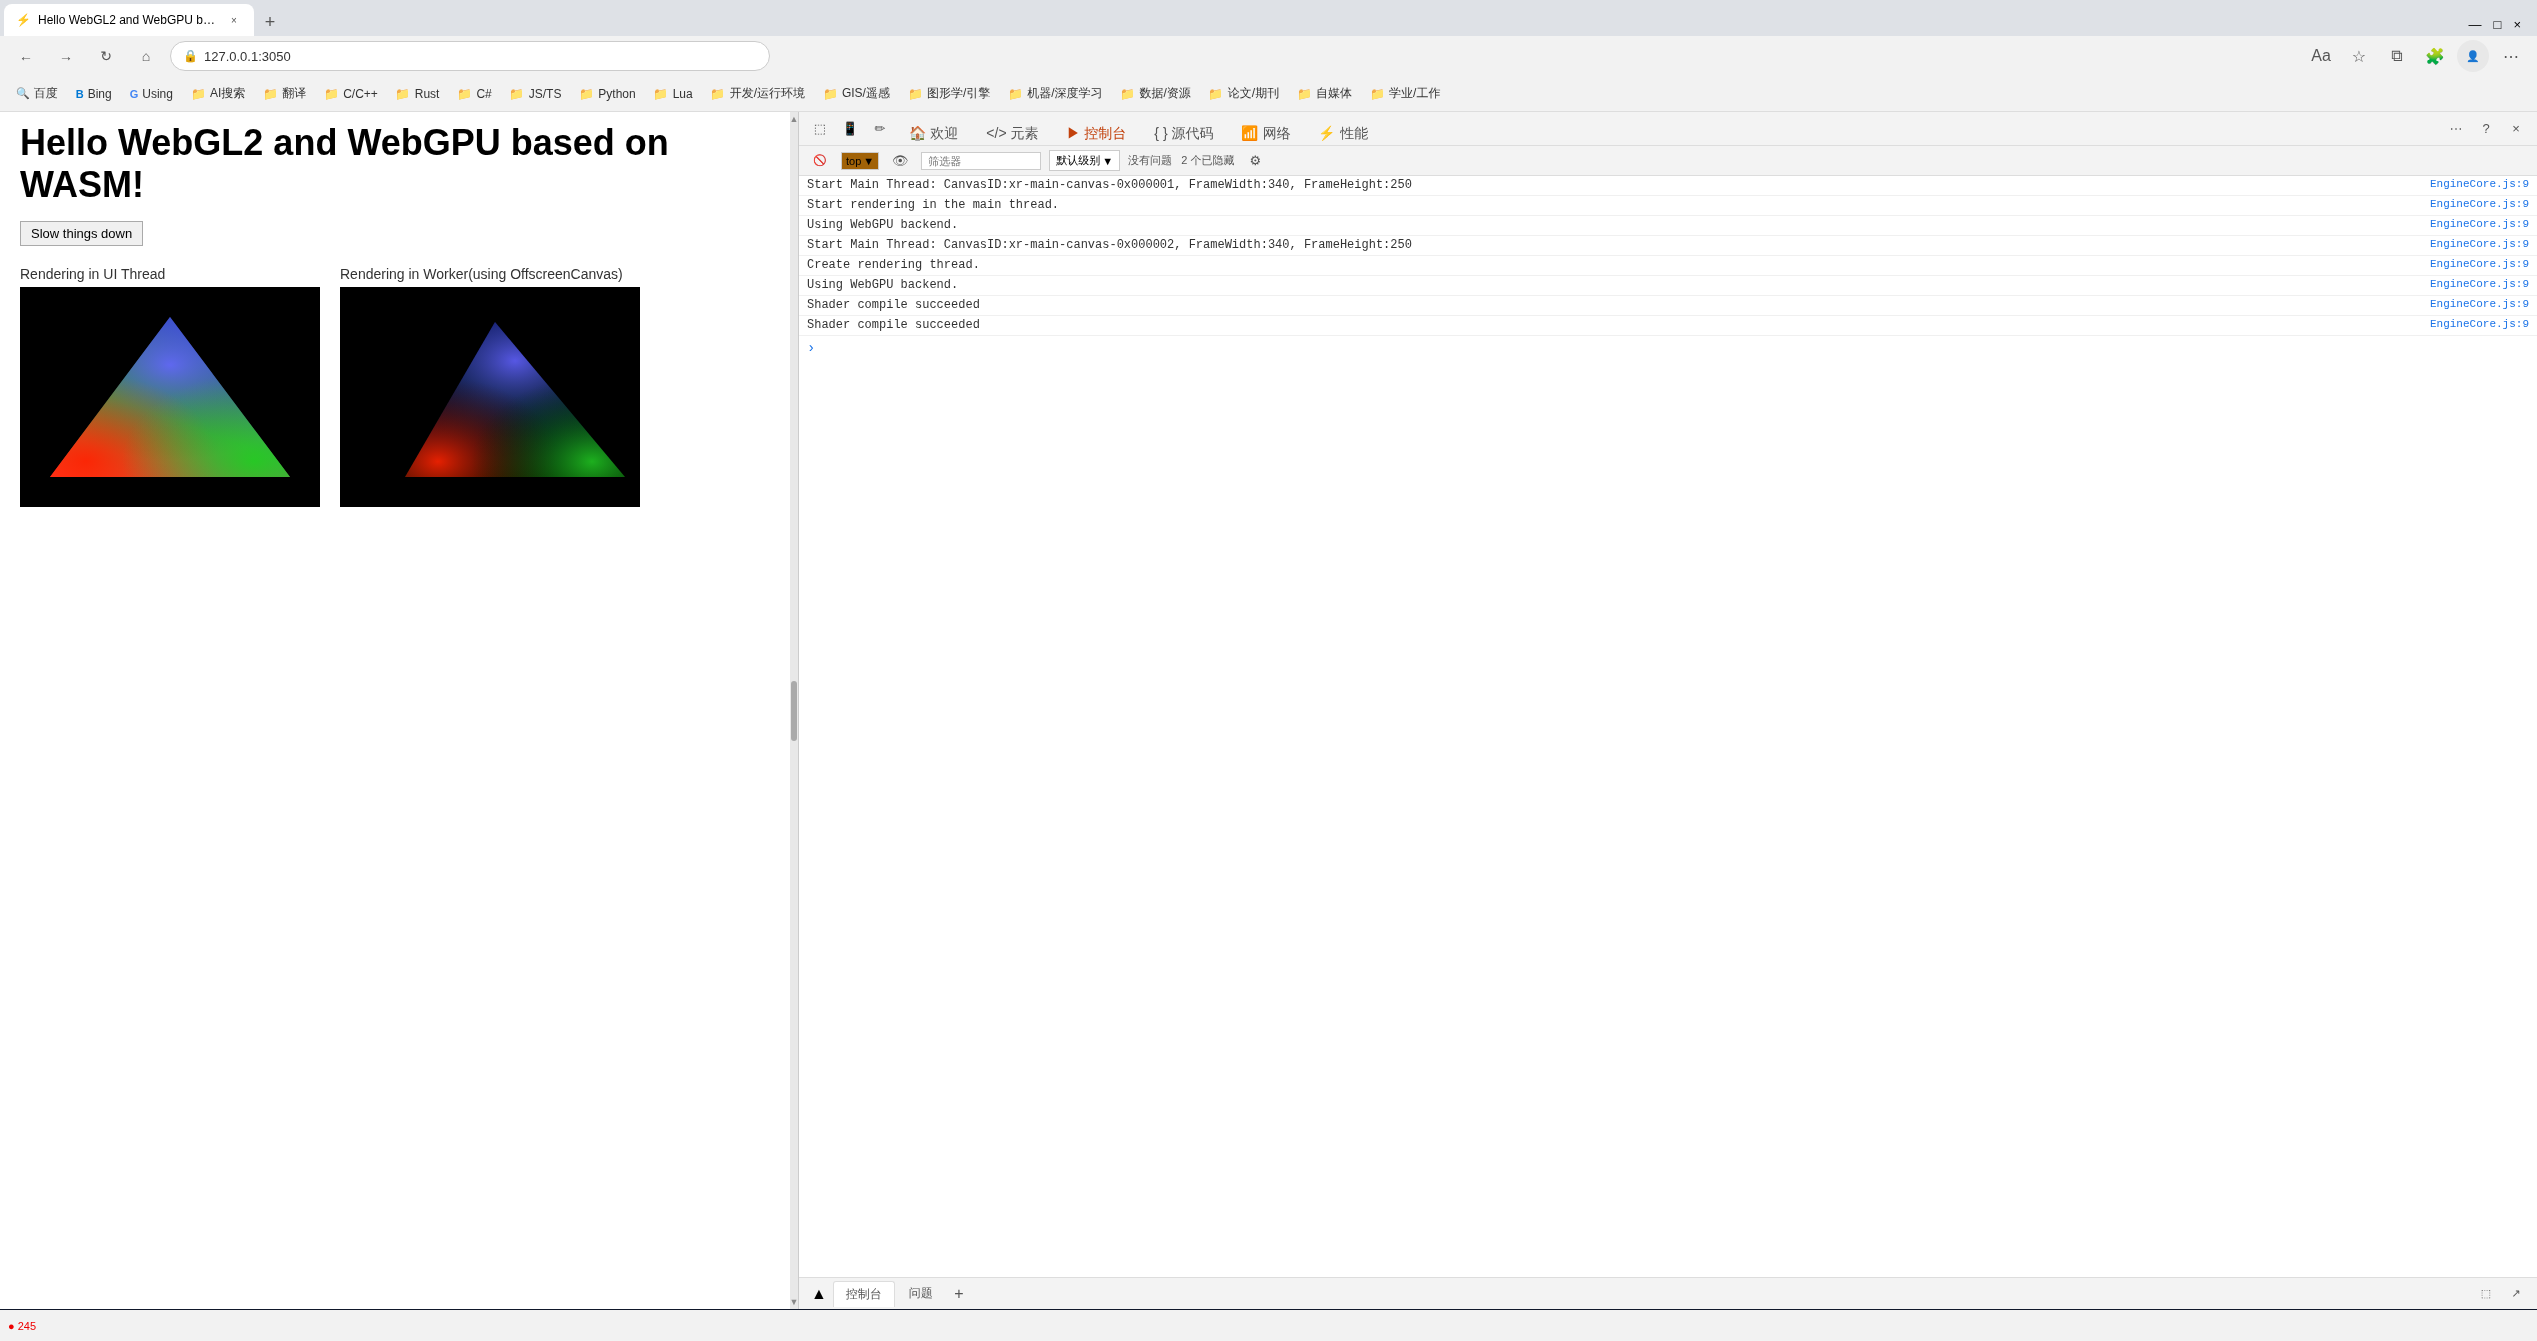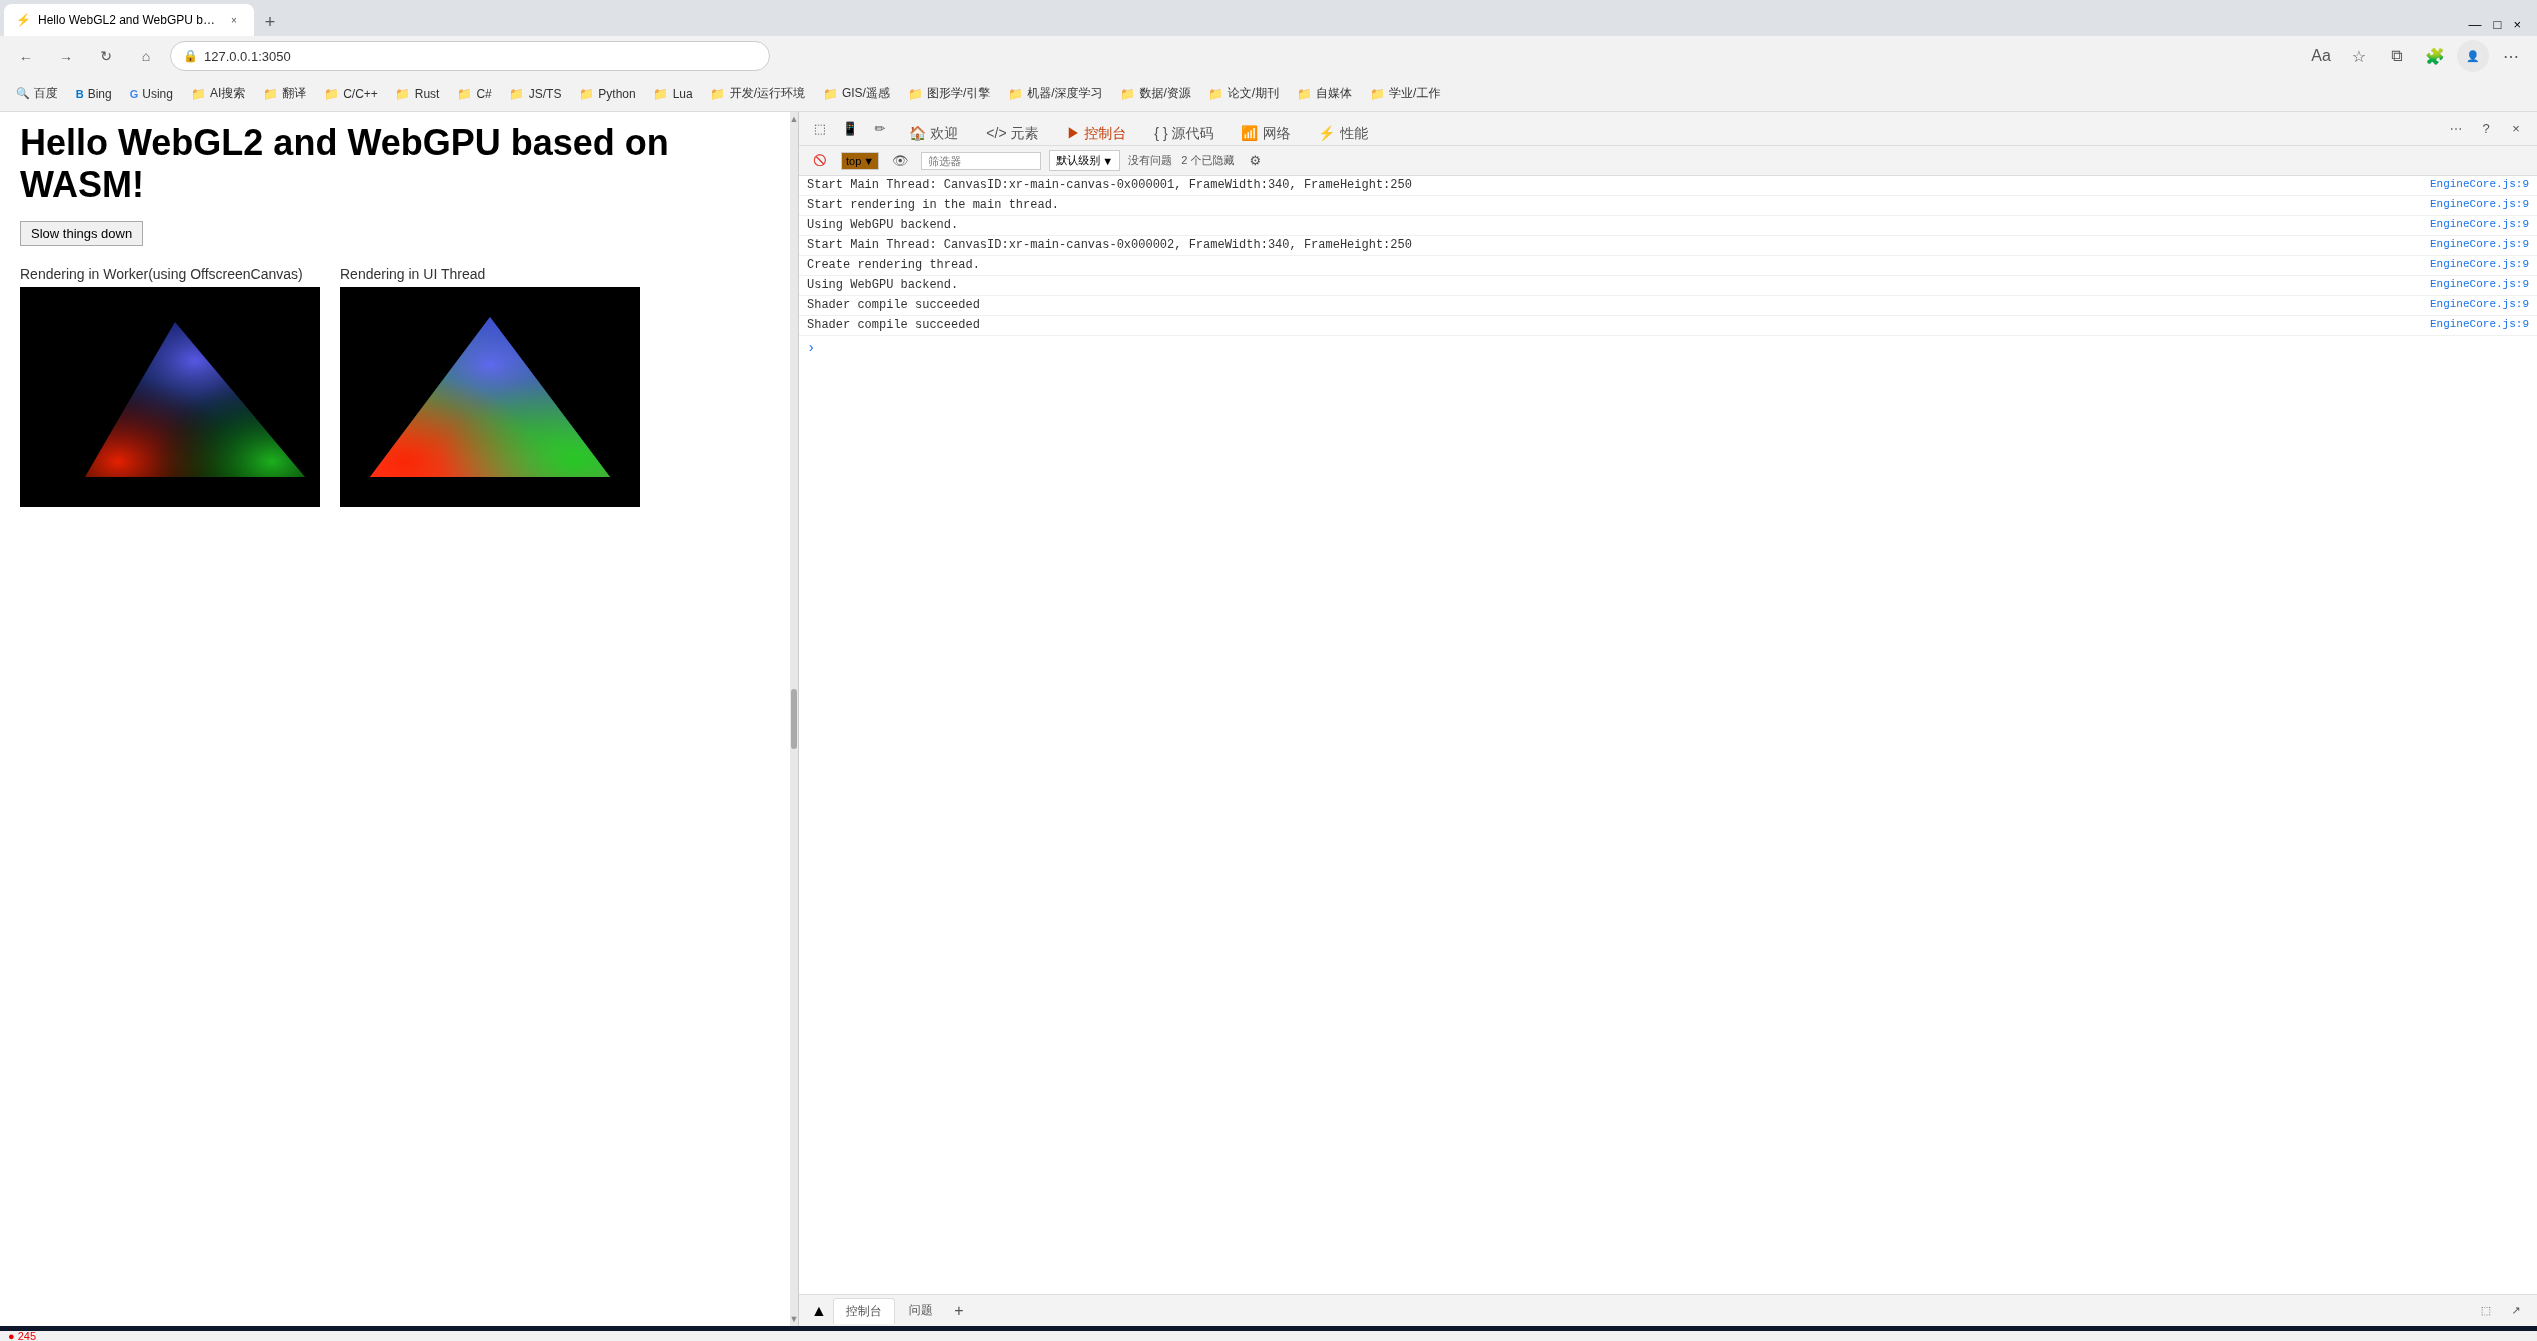--- a/index.html
+++ b/index.html
@@ -59,21 +59,21 @@
     .bottom-add-btn { width: 24px; height: 24px; display: flex; align-items: center; justify-content: center; cursor: pointer; font-size: 16px; color: #555; }
 
     
     .tab-bar { height: 36px; background: #dee1e6; display: flex; align-items: flex-end; padding: 0 4px; gap: 0; }
     .tab { height: 32px; min-width: 200px; max-width: 250px; background: white; border-radius: 8px 8px 0 0; display: flex; align-items: center; padding: 0 12px; gap: 8px; font-size: 12px; cursor: pointer; position: relative; }
     .tab-favicon { width: 14px; height: 14px; }
     .tab-title { flex: 1; overflow: hidden; text-overflow: ellipsis; white-space: nowrap; }
     .tab-close { width: 16px; height: 16px; display: flex; align-items: center; justify-content: center; border-radius: 50%; font-size: 10px; color: #555; }
 
     
-    .status-bar { height: 15px; background: #f2f2f2; border-top: 5px solid #0f172a; display: flex; align-items: center; padding: 0 8px; font-size: 11px; color: #555; gap: 8px; }
+    .status-bar { height: 32px; background: #f2f2f2; border-top: 1px solid #0f172a; display: flex; align-items: center; padding: 0 8px; font-size: 11px; color: #555; gap: 8px; }
   </style>
 </head>
 <body>
 
 <div class="browser-frame">
 
   <div class="tab-bar">
     <div class="tab">
       <span class="tab-favicon">⚡</span>
       <span class="tab-title">Hello WebGL2 and WebGPU ba...</span>
@@ -185,51 +185,20 @@
       <span>学业/工作</span>
     </div>
   </div>
 
   <div class="main-area">
 
     <div class="webpage">
       <h1 class="page-title">Hello WebGL2 and WebGPU based on WASM!</h1>
       <button class="slow-btn">Slow things down</button>
       <div class="canvases-row">
-
-        <div class="canvas-block">
-          <div class="canvas-label">Rendering in Worker(using OffscreenCanvas)</div>
-          <div class="canvas-container">
-            <svg width="300" height="220">
-              <defs>
-                <radialGradient id="rg4" cx="50%" cy="25%" r="60%">
-                  <stop offset="0%" style="stop-color:#6666ff;stop-opacity:0.85"></stop>
-                  <stop offset="100%" style="stop-color:#003300;stop-opacity:0"></stop>
-                </radialGradient>
-                <radialGradient id="rg5" cx="15%" cy="90%" r="55%">
-                  <stop offset="0%" style="stop-color:#ff2200;stop-opacity:0.9"></stop>
-                  <stop offset="100%" style="stop-color:#440000;stop-opacity:0"></stop>
-                </radialGradient>
-                <radialGradient id="rg6" cx="85%" cy="90%" r="55%">
-                  <stop offset="0%" style="stop-color:#22cc22;stop-opacity:0.85"></stop>
-                  <stop offset="100%" style="stop-color:#003300;stop-opacity:0"></stop>
-                </radialGradient>
-                <linearGradient id="lg_base2" x1="50%" y1="0%" x2="50%" y2="100%">
-                  <stop offset="0%" style="stop-color:#000066;stop-opacity:1"></stop>
-                  <stop offset="100%" style="stop-color:#001100;stop-opacity:1"></stop>
-                </linearGradient>
-              </defs>
-
-              <polygon points="155,35 65,190 285,190" fill="url(#lg_base2)"></polygon>
-              <polygon points="155,35 65,190 285,190" fill="url(#rg4)"></polygon>
-              <polygon points="155,35 65,190 285,190" fill="url(#rg5)"></polygon>
-              <polygon points="155,35 65,190 285,190" fill="url(#rg6)"></polygon>
-            </svg>
-          </div>
-        </div>
 
         <div class="canvas-block">
           <div class="canvas-label">Rendering in UI Thread</div>
           <div class="canvas-container">
             <svg width="300" height="220">
 
               <defs>
                 <linearGradient id="grad1" x1="50%" y1="5%" x2="0%" y2="95%">
                   <stop offset="0%" style="stop-color:#4444ff;stop-opacity:1"></stop>
                   <stop offset="50%" style="stop-color:#44aa44;stop-opacity:1"></stop>
@@ -258,20 +227,51 @@
                   <stop offset="0%" style="stop-color:#22cc22;stop-opacity:0.9"></stop>
                   <stop offset="100%" style="stop-color:#44aa44;stop-opacity:0"></stop>
                 </radialGradient>
               </defs>
               <polygon points="150,30 30,190 270,190" fill="url(#rg1)"></polygon>
               <polygon points="150,30 30,190 270,190" fill="url(#rg2)"></polygon>
               <polygon points="150,30 30,190 270,190" fill="url(#rg3)"></polygon>
             </svg>
           </div>
         </div>
+
+        <div class="canvas-block">
+          <div class="canvas-label">Rendering in Worker(using OffscreenCanvas)</div>
+          <div class="canvas-container">
+            <svg width="300" height="220">
+              <defs>
+                <radialGradient id="rg4" cx="50%" cy="25%" r="60%">
+                  <stop offset="0%" style="stop-color:#6666ff;stop-opacity:0.85"></stop>
+                  <stop offset="100%" style="stop-color:#003300;stop-opacity:0"></stop>
+                </radialGradient>
+                <radialGradient id="rg5" cx="15%" cy="90%" r="55%">
+                  <stop offset="0%" style="stop-color:#ff2200;stop-opacity:0.9"></stop>
+                  <stop offset="100%" style="stop-color:#440000;stop-opacity:0"></stop>
+                </radialGradient>
+                <radialGradient id="rg6" cx="85%" cy="90%" r="55%">
+                  <stop offset="0%" style="stop-color:#22cc22;stop-opacity:0.85"></stop>
+                  <stop offset="100%" style="stop-color:#003300;stop-opacity:0"></stop>
+                </radialGradient>
+                <linearGradient id="lg_base2" x1="50%" y1="0%" x2="50%" y2="100%">
+                  <stop offset="0%" style="stop-color:#000066;stop-opacity:1"></stop>
+                  <stop offset="100%" style="stop-color:#001100;stop-opacity:1"></stop>
+                </linearGradient>
+              </defs>
+
+              <polygon points="155,35 65,190 285,190" fill="url(#lg_base2)"></polygon>
+              <polygon points="155,35 65,190 285,190" fill="url(#rg4)"></polygon>
+              <polygon points="155,35 65,190 285,190" fill="url(#rg5)"></polygon>
+              <polygon points="155,35 65,190 285,190" fill="url(#rg6)"></polygon>
+            </svg>
+          </div>
+        </div>
       </div>
     </div>
 
     <div style="width:8px;background:#e8e8e8;display:flex;flex-direction:column;align-items:center;justify-content:space-between;padding:2px 0;">
       <div style="font-size:9px;color:#888;">▲</div>
       <div style="width:6px;height:60px;background:#aaa;border-radius:3px;margin:4px 0;"></div>
       <div style="font-size:9px;color:#888;">▼</div>
     </div>
 
     <div class="devtools">

